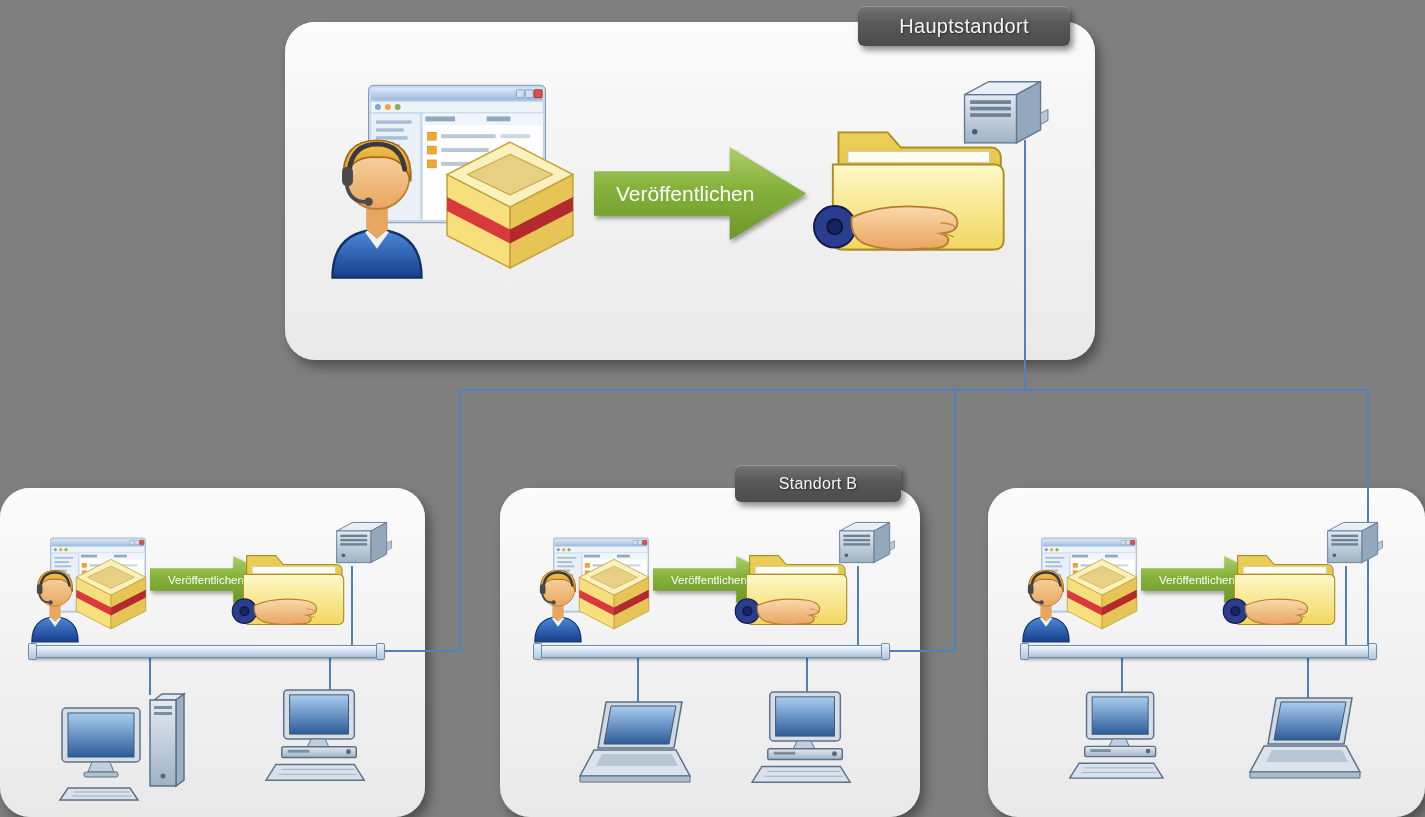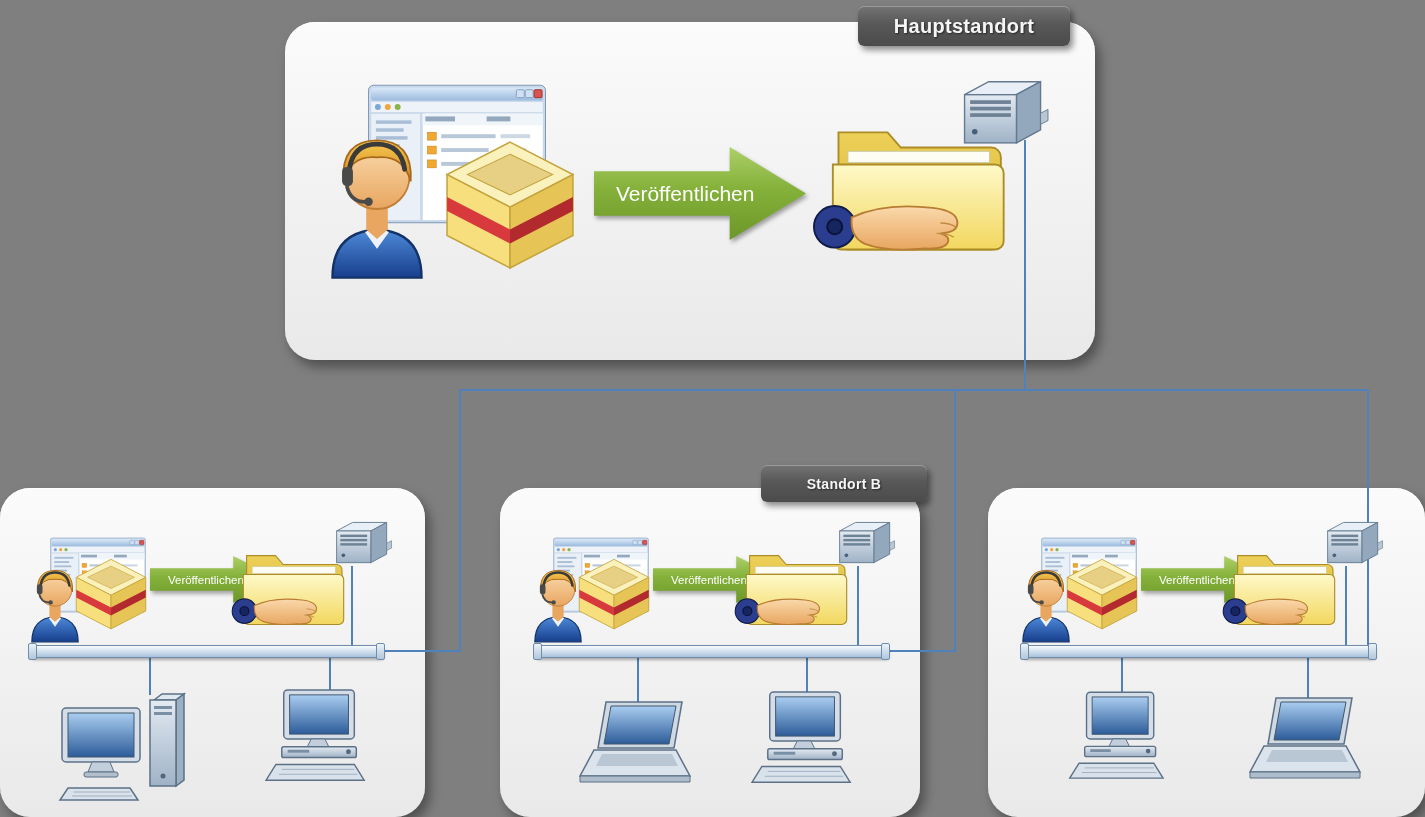--- a/index.html
+++ b/index.html
@@ -2,21 +2,21 @@
 <html><head>
 <meta charset="utf-8">
 <style>
   *{margin:0;padding:0;box-sizing:border-box}
   body{background:#7f7f7f;font-family:"Liberation Sans",sans-serif}
   #canvas{position:relative;width:1425px;height:817px;background:#7f7f7f;overflow:hidden}
   .panel{position:absolute;background:linear-gradient(180deg,#fbfbfb 0%,#f1f1f1 55%,#e9e9e9 100%);
          border-radius:30px;box-shadow:5px 7px 12px rgba(0,0,0,.38),inset 0 1px 0 rgba(255,255,255,.85)}
   .tab{position:absolute;display:flex;align-items:center;justify-content:center;
        background:linear-gradient(180deg,#747474 0%,#585858 45%,#4b4b4b 100%);
-       border-radius:6px;color:#f5f5f5;font-weight:bold;letter-spacing:.3px;
+       border-radius:6px;color:#f5f5f5;font-weight:normal;letter-spacing:.3px;
        text-shadow:1px 1px 2px rgba(0,0,0,.55);
        box-shadow:3px 4px 6px rgba(0,0,0,.45),inset 0 1px 0 rgba(255,255,255,.28)}
   .connectors{position:absolute;left:0;top:0;pointer-events:none}
   .connectors path{stroke:#4f81bd;stroke-width:2;fill:none}
   .pub-arrow{position:absolute;filter:drop-shadow(2px 3px 2px rgba(0,0,0,.35))}
   .arrow-shape{position:absolute;inset:0;
        clip-path:polygon(0 26%,64% 26%,64% 0,100% 50%,64% 100%,64% 74%,0 74%);
        background:linear-gradient(180deg,#adcf69 0%,#84b13a 45%,#6d9729 100%)}
   .arrow-label{position:absolute;left:0;top:0;height:100%;width:86%;display:flex;align-items:center;
        justify-content:center;color:#fff;font-weight:normal;white-space:nowrap}
@@ -195,21 +195,21 @@
     <path d="M330 658 V690"></path>
     <path d="M858 566 V645"></path>
     <path d="M638 658 V702"></path>
     <path d="M807 658 V692"></path>
     <path d="M1346 566 V645"></path>
     <path d="M1122 658 V692"></path>
     <path d="M1308 658 V698"></path>
   </svg>
 
   <div class="tab" style="left:858px;top:6px;width:212px;height:40px;font-size:20px">Hauptstandort</div>
-  <div class="tab" style="left:761px;top:465px;width:166px;height:37px;font-size:14px">Standort B</div>
+  <div class="tab" style="left:735px;top:465px;width:166px;height:37px;font-size:16px">Standort B</div>
 
   <svg class="icon" style="left:368px;top:84px;width:178px;height:140px">
       <use href="#sym-appwin"></use>
     </svg>
   <svg class="icon" style="left:316px;top:126px;width:122px;height:154px">
       <use href="#sym-person"></use>
     </svg>
   <svg class="icon" style="left:438px;top:136px;width:144px;height:134px">
       <use href="#sym-package"></use>
     </svg>

